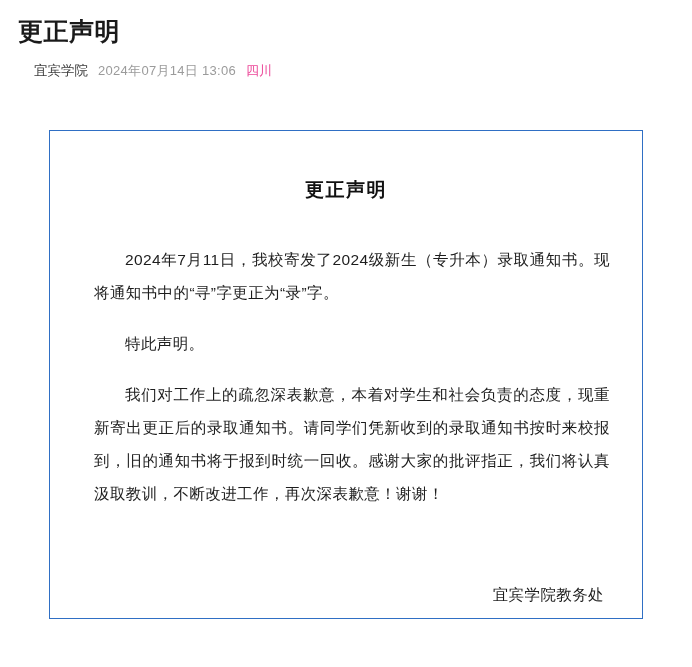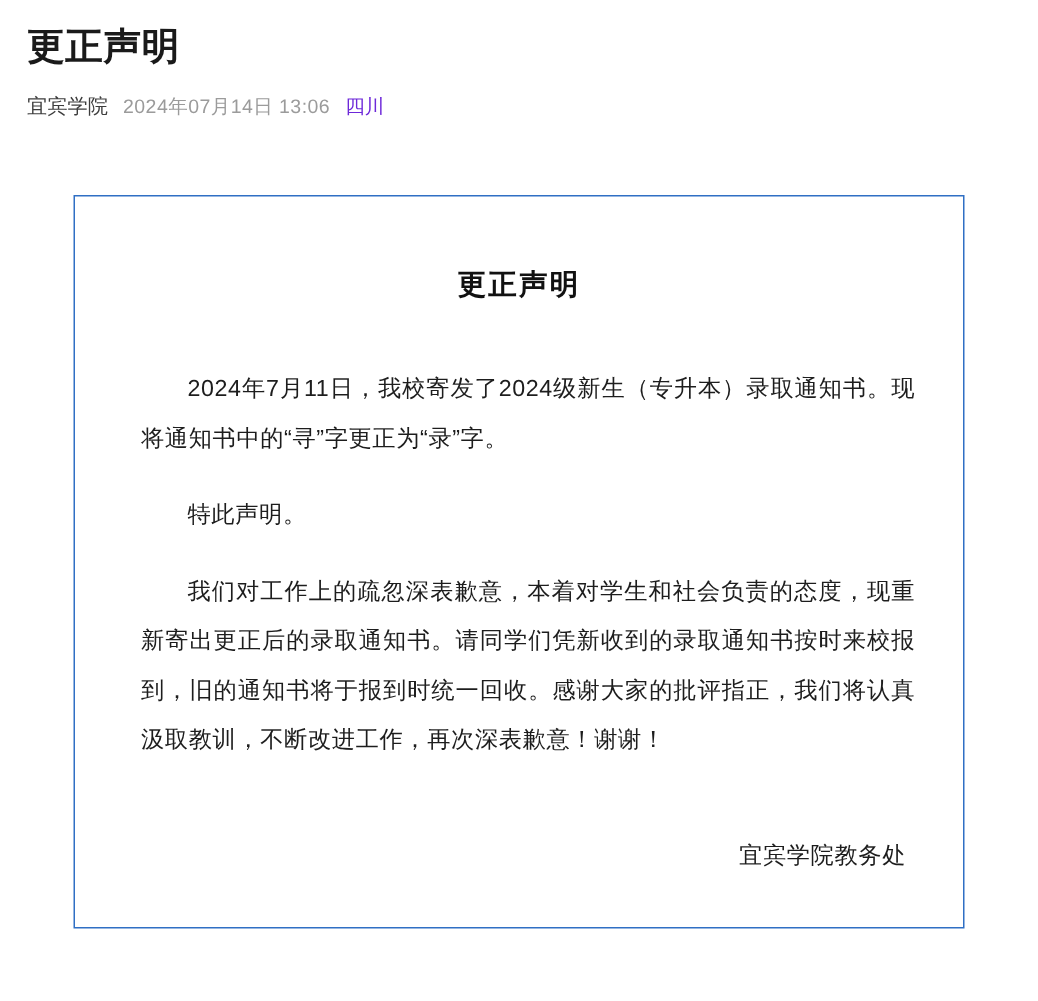--- a/index.html
+++ b/index.html
@@ -31,32 +31,33 @@
     color: #1a1a1a;
     letter-spacing: 0.5px;
     margin: 0 0 14px 0;
   }
   .meta-row {
     display: flex;
     align-items: center;
     gap: 10px;
     font-size: 13px;
     color: #8a8a8a;
+    margin-left: 16px;
   }
   .meta-source {
     color: #3d3d3d;
     font-size: 13.5px;
   }
   .meta-time {
     color: #9b9b9b;
     font-size: 13px;
     letter-spacing: 0.3px;
   }
   .meta-location {
-    color: #6d28d9;
+    color: #ec4899;
     font-size: 13px;
   }
   .notice-card {
     position: absolute;
     left: 49px;
     top: 130px;
     width: 594px;
     height: 489px;
     box-sizing: border-box;
     border: 1px solid #2f6fc4;
@@ -74,21 +75,21 @@
   .notice-body p {
     margin: 0 0 18px 12px;
     font-size: 15.5px;
     line-height: 33px;
     color: #1d1d1d;
     text-indent: 2em;
     text-align: justify;
     letter-spacing: 0.4px;
   }
   .notice-sign {
-    margin-top: 44px;
+    margin-top: 68px;
     text-align: right;
     font-size: 15.5px;
     line-height: 33px;
     color: #1d1d1d;
     letter-spacing: 0.4px;
   }
   .notice-sign div {
     padding-right: 6px;
   }
 </style>

